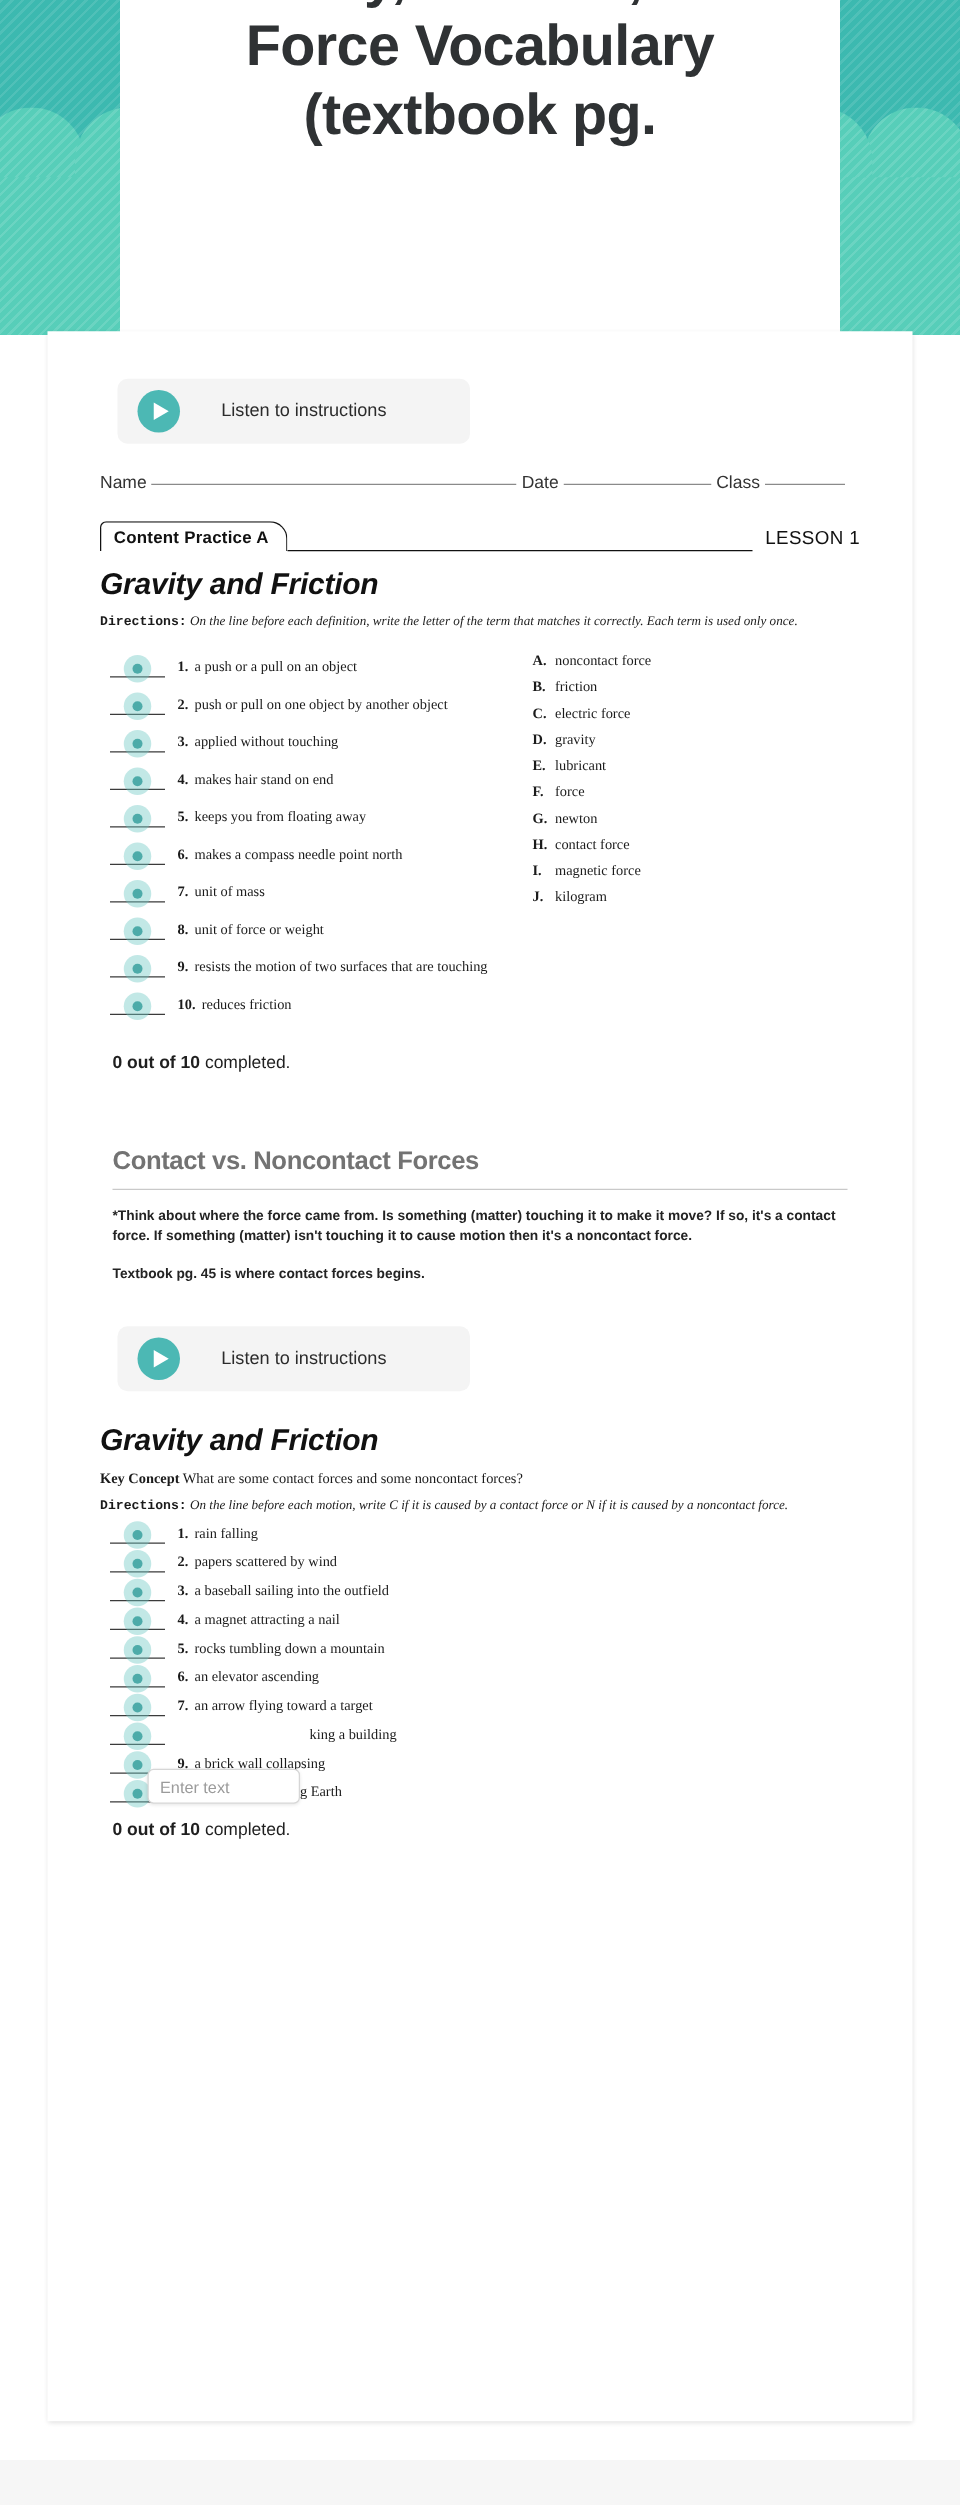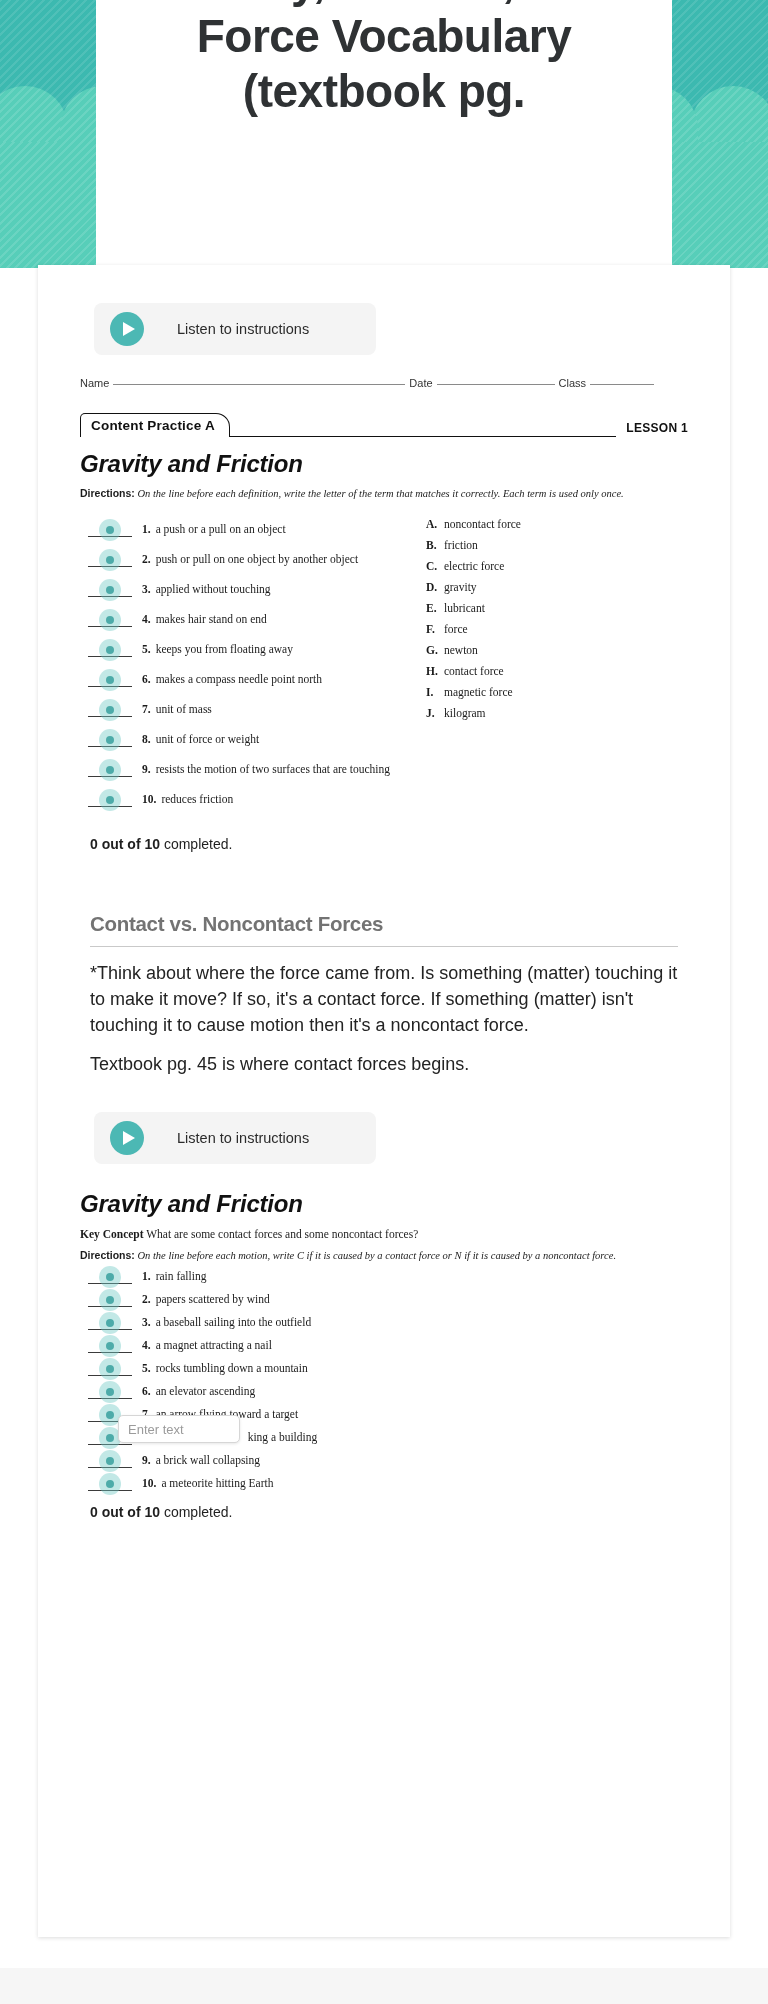--- a/index.html
+++ b/index.html
@@ -146,21 +146,21 @@
   .ws {
     margin-top: 22px;
     padding: 0 2px;
     font-family: "Liberation Serif", serif;
     color: #1b1b1b;
   }
   .ws-namerow {
     display: flex;
     align-items: baseline;
     font-family: "Liberation Sans", sans-serif;
-    font-size: 11px;
+    font-size: 14px;
     color: #333;
     padding: 0 6px;
     gap: 4px;
   }
   .rule { border-bottom: 1px solid #8a8a8a; height: 1px; position: relative; top: -2px; }
   .rule.name { flex: 0 0 292px; }
   .rule.date { flex: 0 0 118px; }
   .rule.cls  { flex: 0 0 64px; }
   .ws-namerow .lbl { white-space: nowrap; }
 
@@ -183,22 +183,22 @@
     letter-spacing: 0.2px;
   }
   .header-line {
     flex: 1 1 auto;
     border-bottom: 1.6px solid #111;
     height: 1px;
     margin-bottom: 0px;
   }
   .lesson {
     font-family: "Liberation Sans", sans-serif;
-    font-weight: bold;
-    font-size: 12px;
+    font-weight: normal;
+    font-size: 15px;
     color: #111;
     padding-left: 10px;
     padding-bottom: 2px;
     letter-spacing: 0.3px;
     white-space: nowrap;
   }
 
   .ws-title {
     font-family: "Liberation Sans", sans-serif;
     font-style: italic;
@@ -207,21 +207,21 @@
     color: #111;
     margin: 13px 0 0 6px;
     letter-spacing: -0.2px;
   }
   .ws-directions {
     font-size: 10.5px;
     line-height: 1.28;
     margin: 9px 6px 0 6px;
     color: #1b1b1b;
   }
-  .ws-directions b { font-family: Liberation Sans, sans-serif; font-weight: bold; font-style: normal; }
+  .ws-directions b { font-family: Liberation Mono, monospace; font-weight: bold; font-style: normal; }
   .ws-directions i { font-style: italic; }
   .ws-keyconcept {
     font-size: 11.5px;
     margin: 10px 6px 0 6px;
     color: #1b1b1b;
   }
   .ws-keyconcept b { font-weight: bold; }
 
   
   .match-wrap { display: flex; margin-top: 8px; }
@@ -303,24 +303,25 @@
     font-size: 20.5px;
     color: #737373;
     letter-spacing: -0.3px;
   }
   .sec-divider {
     border-bottom: 1px solid #c9c9c9;
     margin-top: 10px;
   }
   .sec-para {
     font-family: "Liberation Sans", sans-serif;
-    font-size: 18px;
+    font-size: 11px;
     line-height: 1.42;
     color: #232323;
     margin-top: 14px;
+    font-weight: bold;
   }
 
   
   .text-input {
     position: absolute;
     left: 118px;
     top: 1415px;
     width: 122px;
     height: 28px;
     background: #ffffff;

